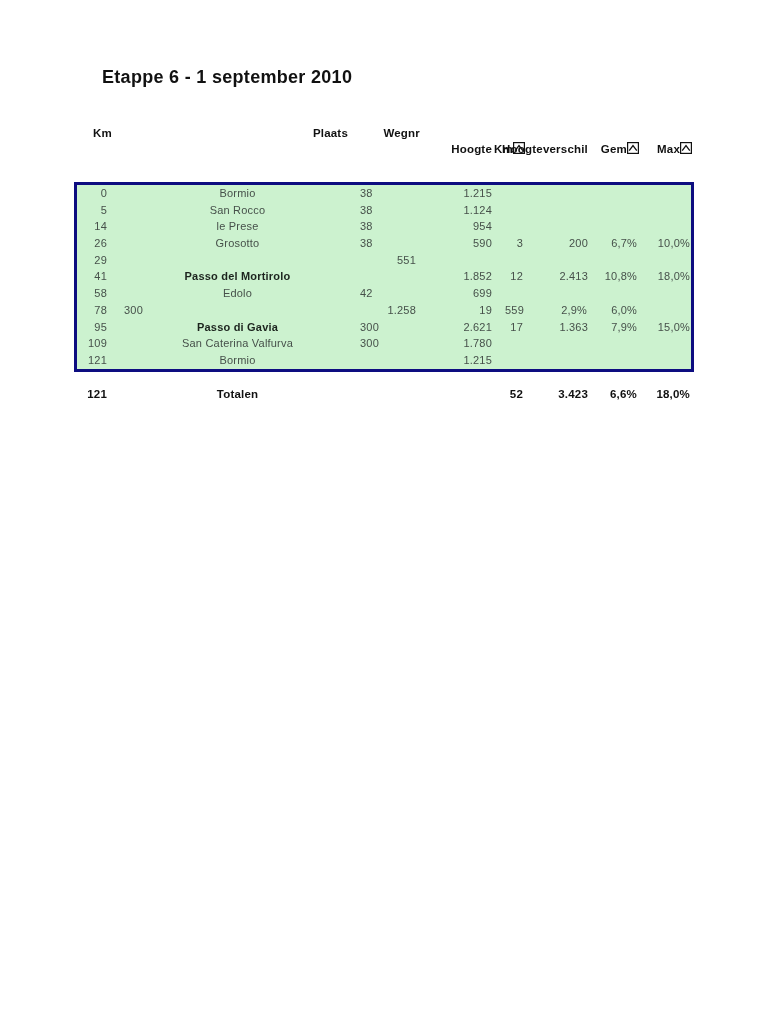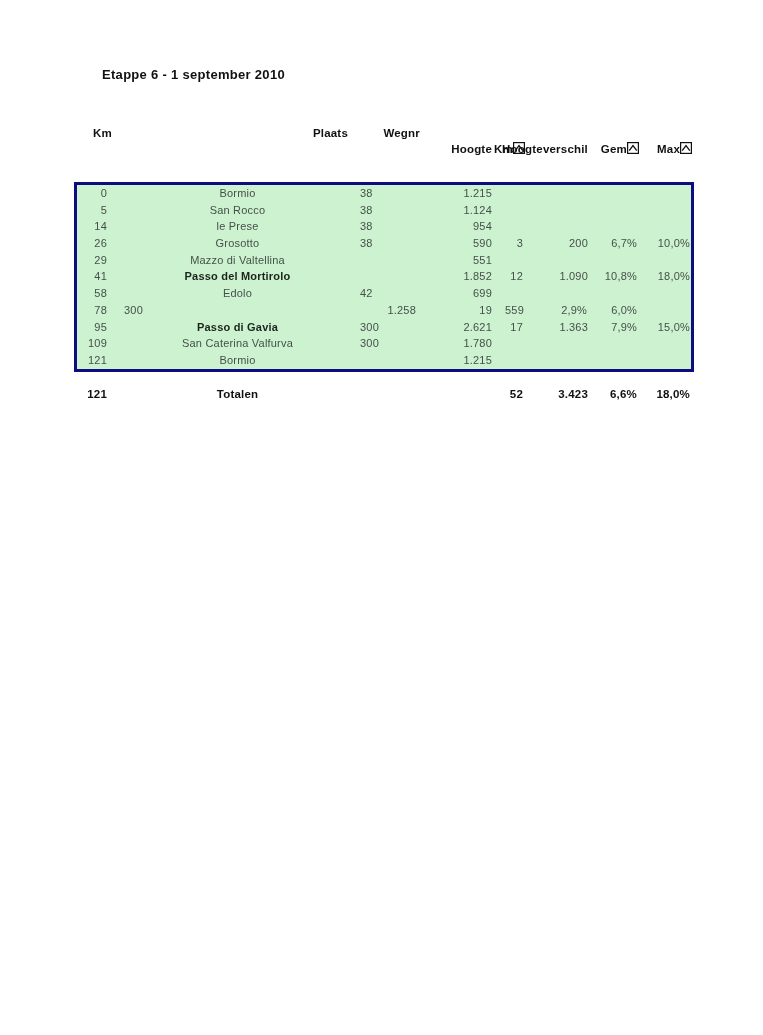--- a/index.html
+++ b/index.html
@@ -5,21 +5,21 @@
   * { margin: 0; padding: 0; box-sizing: border-box; }
   html, body { background: #ffffff; }
   body {
     width: 763px; height: 1035px;
     position: relative;
     font-family: "Liberation Sans", sans-serif;
     overflow: hidden;
   }
   .page-title {
     position: absolute; left: 78px; top: 67px;
-    font-size: 13px; font-weight: bold; color: #111;
+    font-size: 18px; font-weight: bold; color: #111;
     letter-spacing: 0.3px;
     padding-left: 24px;
   }
   
   .grid {
     display: grid;
     grid-template-columns: 38px 236px 72px 76px 31px 64px 50px 53px;
     width: 620px;
   }
   .c { white-space: nowrap; overflow: visible; }
@@ -168,36 +168,35 @@
     <div class="c wegnr">38</div>
     <div class="c hoogte">590</div>
     <div class="c km2">3</div>
     <div class="c verschil">200</div>
     <div class="c gem">6,7%</div>
     <div class="c max">10,0%</div>
   </div>
 
   <div class="grid data-row">
     <div class="c km">29</div>
-    <div class="c plaats">Mazzo di Valtellina</div>
     <div class="c wegnr"></div>
     <div class="c hoogte">551</div>
     <div class="c km2"></div>
     <div class="c verschil"></div>
     <div class="c gem"></div>
     <div class="c max"></div>
   </div>
 
   <div class="grid data-row">
     <div class="c km">41</div>
     <div class="c plaats bold-name">Passo del Mortirolo</div>
     <div class="c wegnr"></div>
     <div class="c hoogte">1.852</div>
     <div class="c km2">12</div>
-    <div class="c verschil">1.090</div>
+    <div class="c verschil">2.413</div>
     <div class="c gem">10,8%</div>
     <div class="c max">18,0%</div>
   </div>
 
   <div class="grid data-row">
     <div class="c km">58</div>
     <div class="c plaats">Edolo</div>
     <div class="c wegnr">42</div>
     <div class="c hoogte">699</div>
     <div class="c km2"></div>

